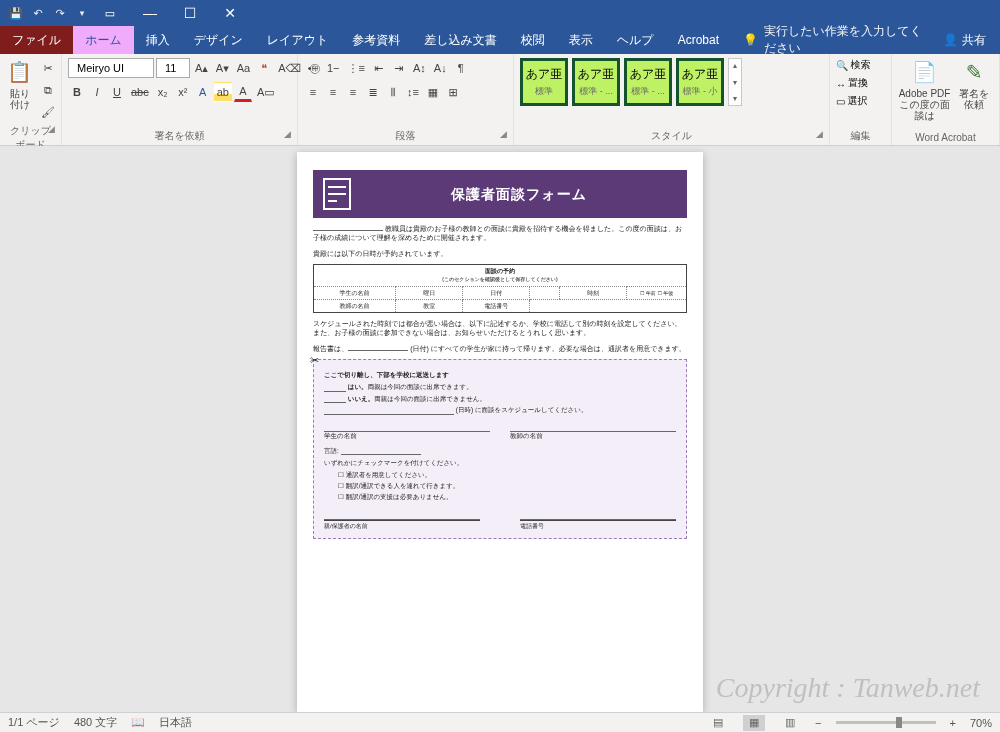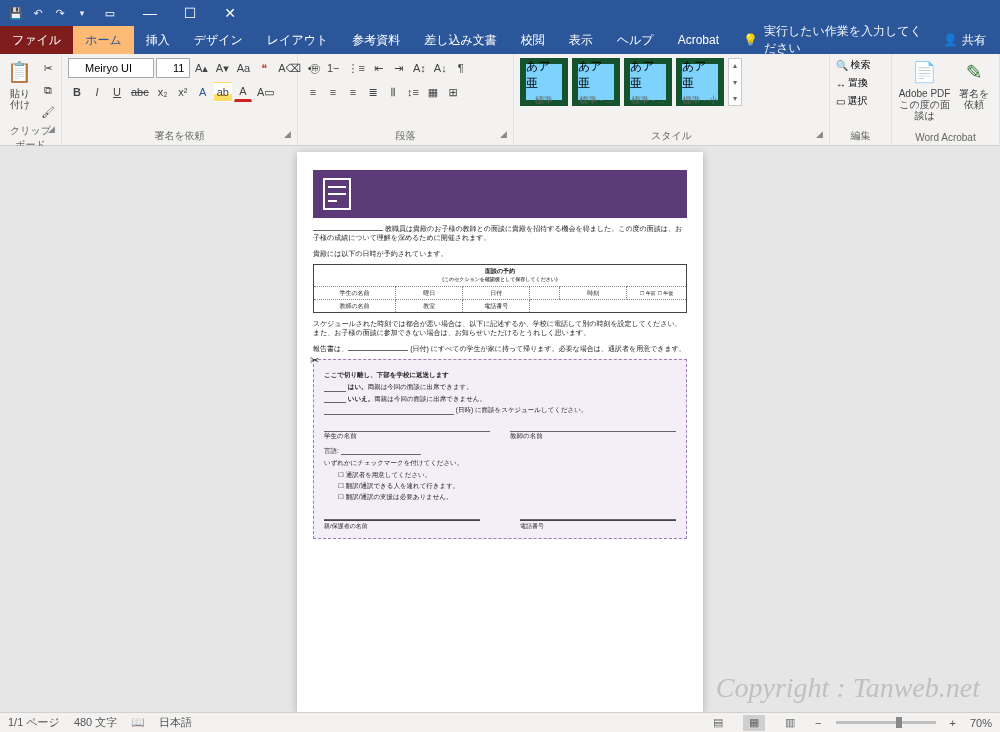--- a/index.html
+++ b/index.html
@@ -10,38 +10,38 @@
 .titlebar .qat { display: flex; gap: 6px; align-items: center; padding-left: 4px; }
 .titlebar .qat span { width: 16px; height: 16px; display: inline-flex; align-items: center; justify-content: center; opacity: .9; }
 .titlebar .title { flex: 1; text-align: center; font-size: 12px; }
 .titlebar .winctl { display: flex; gap: 0; }
 .titlebar .winctl span { width: 40px; height: 26px; display: inline-flex; align-items: center; justify-content: center; font-size: 14px; }
 .titlebar .ribbtn { width: 40px; height:26px; display:inline-flex; align-items:center; justify-content:center; }
 
 
 .tabs { background: #2b579a; color: #fff; height: 28px; display: flex; align-items: stretch; font-size: 12px; }
 .tabs .tab { padding: 0 12px; display: flex; align-items: center; cursor: pointer; }
-.tabs .tab.active { background: #fdba74; color: #2b579a; }
+.tabs .tab.active { background: #f0abfc; color: #2b579a; }
 .tabs .tab.file { background: #7f1d1d; }
 .tabs .tell { flex: 1; display: flex; align-items: center; gap: 6px; padding-left: 12px; opacity: .95; }
 .tabs .share { padding: 0 14px; display: flex; align-items: center; gap: 4px; }
 
 
 .ribbon { background: #f3f2f1; border-bottom: 1px solid #d0d0d0; height: 92px; display: flex; font-size: 11px; }
 .group { border-right: 1px solid #e1e1e1; padding: 4px 6px 2px 6px; display: flex; flex-direction: column; }
 .group .body { flex: 1; display: flex; align-items: flex-start; gap: 4px; }
 .group .label { text-align: center; color: #666; font-size: 10px; padding-top: 2px; position:relative; }
 .group .label .dlglnch { position:absolute; right:0; top:2px; color:#888; font-size:9px; }
 .vstack { display: flex; flex-direction: column; gap: 2px; }
 .hstack { display: flex; align-items: center; gap: 2px; }
 .rbtn { min-width: 18px; height: 20px; display: inline-flex; align-items: center; justify-content: center; border: 1px solid transparent; padding: 0 2px; color:#444; }
-.sel { border: 1px solid #ababab; background: #fff; height: 20px; padding: 0 16px; display: inline-flex; align-items: center; }
+.sel { border: 1px solid #ababab; background: #fff; height: 20px; padding: 0 8px; display: inline-flex; align-items: center; }
 .bigbtn { display: flex; flex-direction: column; align-items: center; justify-content: center; width: 44px; gap: 2px; font-size: 10px; color: #444; text-align:center; line-height:1.1; }
 .bigbtn .ic { width: 28px; height: 28px; display:flex; align-items:center; justify-content:center; font-size:20px; }
-.stylebox { border:6px solid #14532d; background:#7dd3fc; width:48px; height:48px; display:flex; flex-direction:column; align-items:center; justify-content:center; font-size:12px; }
+.stylebox { border:3px solid #14532d; background:#bef264; width:48px; height:48px; display:flex; flex-direction:column; align-items:center; justify-content:center; font-size:12px; }
 .stylebox .nm { font-size:9px; color:#666; margin-top:2px; }
 .stylegal { display:flex; gap:4px; align-items:center; }
 .stylegal .more { width:14px; height:48px; border:1px solid #c8c8c8; display:flex; flex-direction:column; justify-content:space-between; background:#fff; font-size:8px; color:#666; align-items:center; padding:2px 0;}
 
 
 .docarea { position: absolute; top: 146px; bottom: 20px; left: 0; right: 0; background: #e6e6e6; display: flex; justify-content: center; overflow: hidden; }
 .page { background: #fff; width: 406px; margin-top: 6px; box-shadow: 0 2px 8px rgba(0,0,0,.25); padding: 18px 16px; font-size: 7px; color: #222; line-height: 1.35; position:relative; }
 .page::before, .page::after { content:""; position:absolute; width:12px; height:12px; border-color:#b0b0b0; }
 .banner { background: #5c3a78; color: #fff; display: flex; align-items: center; padding: 8px 10px; gap: 10px; }
 .banner .bicon { width: 28px; height: 32px; border: 2px solid #fff; display:flex; flex-direction:column; justify-content:space-around; padding:3px; }
@@ -257,20 +257,21 @@
 </div>
 
 <div class="docarea">
   <div class="page">
     <div class="banner">
       <div class="bicon">
           <span></span>
           <span></span>
           <span></span>
         </div>
+      <h1>保護者面談フォーム</h1>
     </div>
     <p class="para"><span class="blank" style="display:inline-block;border-bottom:1px solid #666;width:70px;"></span> <span>教職員は貴殿のお子様の教師との面談に貴殿を招待する機会を得ました。この度の面談は、お子様の成績について理解を深めるために開催されます。</span></p>
     <p class="para">貴殿には以下の日時が予約されています。</p>
 
     <table class="tbl">
       <thead>
         <tr>
             <th colspan="6"><span>面談の予約</span><br><span class="note">(このセクションを確認後として保存してください)</span></th>
           </tr>
       </thead>

